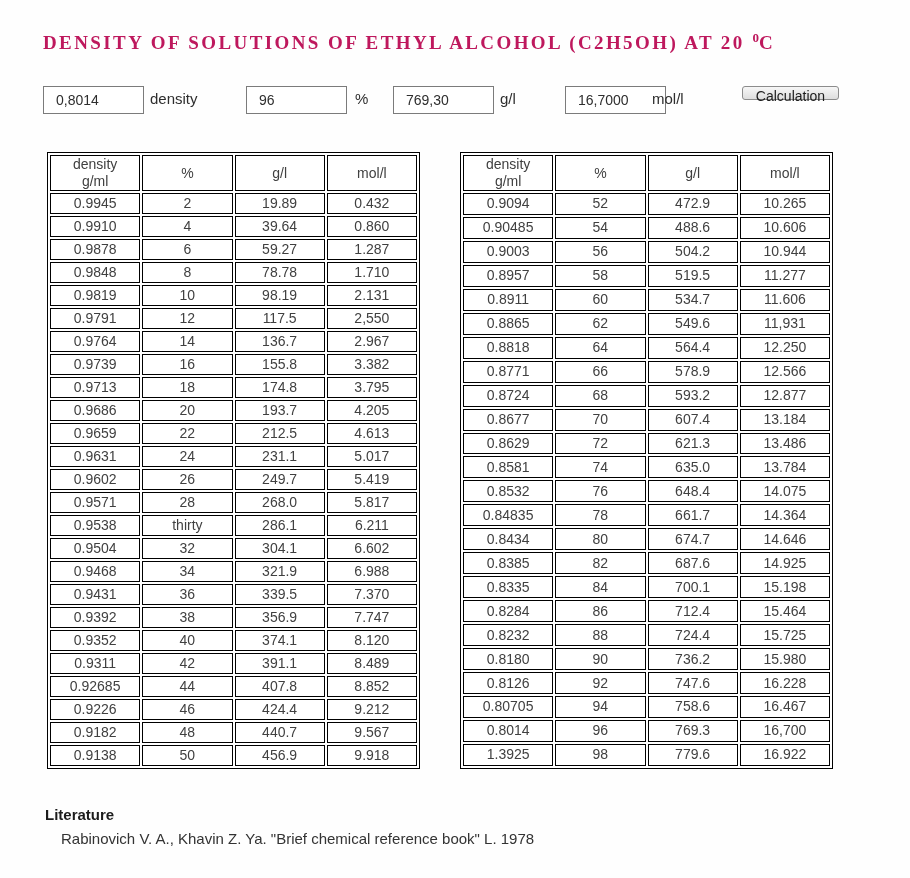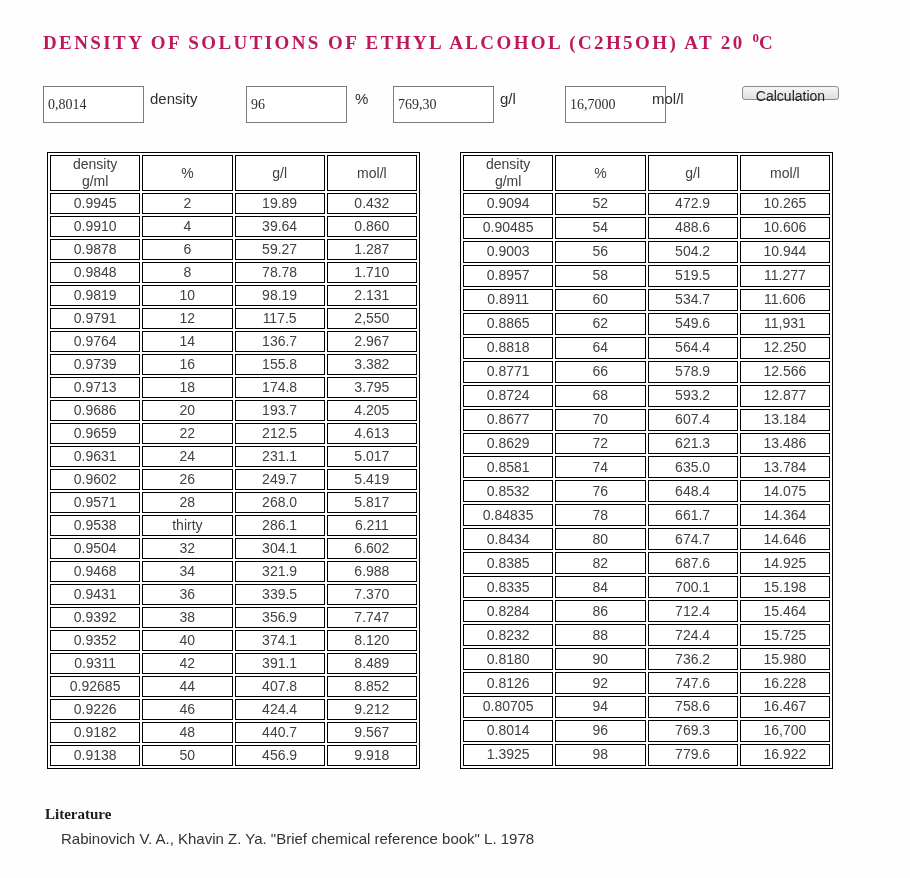--- a/index.html
+++ b/index.html
@@ -20,26 +20,26 @@
     color: #be185d;
     white-space: nowrap;
     font-family: Liberation Serif, serif;
   }
   .page-title sup { font-size: 13px; margin-left: 8px; letter-spacing: 0; }
   .page-title .title-unit { letter-spacing: 0; }
 
   .calc-row { position: absolute; left: 0; top: 86px; width: 910px; height: 30px; }
   .calc-row .fld {
     position: absolute; top: 0;
-    width: 101px; height: 37px;
+    width: 101px; height: 28px;
     border: 1px solid #7b7b7b;
     background: #fff;
-    font-family: Liberation Serif, serif;
+    font-family: Liberation Sans, sans-serif;
     font-size: 14px; color: #2e2e2e;
-    padding: 0 4px;
+    padding: 0 12px;
     outline: none;
   }
   .calc-row .lbl {
     position: absolute; top: 4px;
     font-size: 15px; color: #2e2e2e;
     white-space: nowrap;
   }
   .calc-btn {
     position: absolute; left: 742px; top: 0;
     width: 97px; height: 14px;
@@ -72,21 +72,21 @@
     height: 36px;
     line-height: 17px;
   }
   table.data-table td {
     height: 19px;
     line-height: 19px;
   }
 
   .literature { position: absolute; left: 45px; top: 806px; }
   .literature-heading {
-    margin: 0; font-size: 15px; font-weight: bold; color: #1c1c1c; font-family: Liberation Serif, serif;
+    margin: 0; font-size: 15px; font-weight: bold; color: #1c1c1c;
   }
   .literature-ref {
     margin: 7px 0 0 16px; font-size: 15px; color: #333;
   }
 </style>
 </head>
 <body>
 
 <h1 class="page-title"><span>DENSITY OF SOLUTIONS OF ETHYL ALCOHOL (C2H5OH) AT 20</span><sup>0</sup><span class="title-unit">C</span></h1>
 

